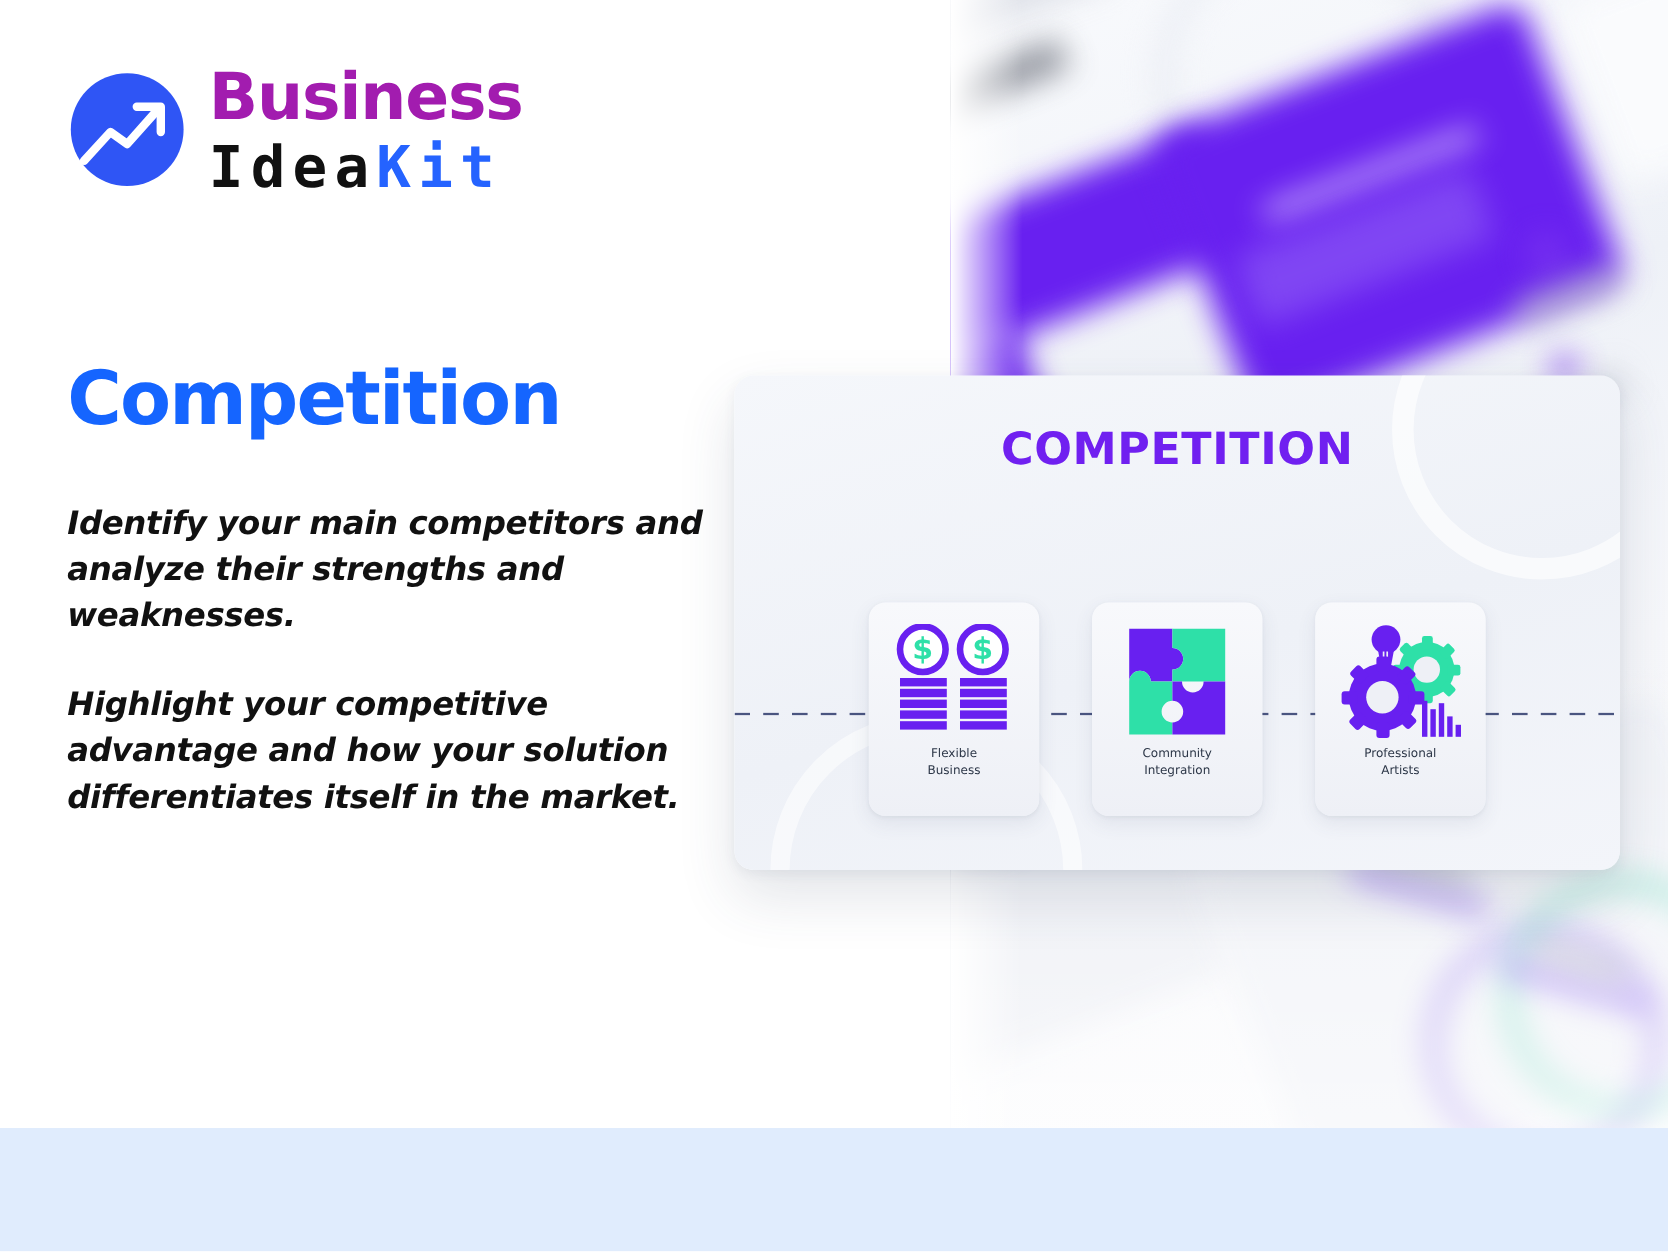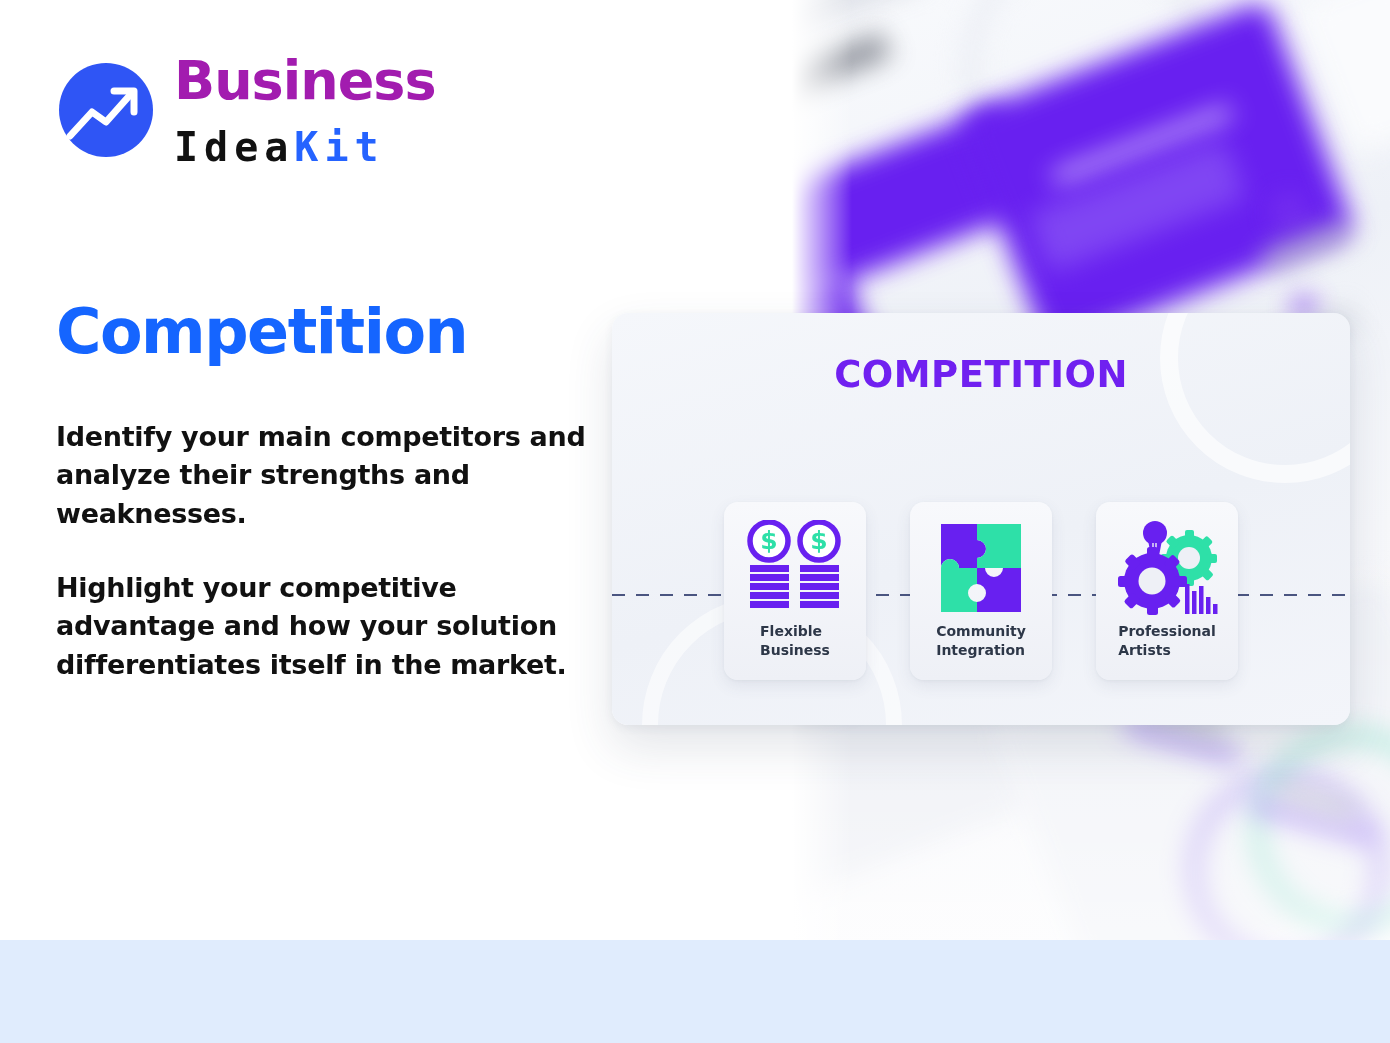--- a/index.html
+++ b/index.html
@@ -17,31 +17,31 @@
   .logo-block { position:absolute; left:56px; top:52px; display:flex; align-items:center; gap:18px; }
   .logo-mark { width:100px; height:104px; flex:0 0 auto; }
   .logo-text { display:flex; flex-direction:column; line-height:1; padding-top:2px; }
   .logo-business {
     font-family:"DejaVu Sans", sans-serif;
     font-weight:bold; font-size:54px; color:#a21caf; letter-spacing:-1px;
     position:relative;
   }
   .logo-line2 {
     font-family:"DejaVu Sans Mono", monospace;
-    font-weight:bold; font-size:40px; letter-spacing:6px; margin-top:19px;
+    font-weight:bold; font-size:48px; letter-spacing:6px; margin-top:8px;
   }
   .logo-idea { color:#111111; }
   .logo-kit { color:#2563ff; }
 
   .headline {
     position:absolute; left:56px; top:295px;
     font-family:"DejaVu Sans", sans-serif;
     font-size:62px; font-weight:bold; color:#1565ff; letter-spacing:-1.5px;
   }
-  .body-copy { position:absolute; left:56px; top:418px; width:530px; }
+  .body-copy { position:absolute; left:56px; top:418px; width:530px;font-style:italic; }
   .body-copy p {
     font-family:"DejaVu Sans", sans-serif;
     font-size:27px; font-weight:bold; color:#111111;
     line-height:1.42; letter-spacing:-0.3px;
   }
   .body-copy p + p { margin-top:36px; }
 
   
   .right-bg { position:absolute; left:792px; top:0; width:598px; height:940px; overflow:hidden; background:#f4f6fa; }
   .bgfill { position:absolute; inset:-60px; background:
@@ -104,22 +104,22 @@
   .tile {
     width:142px; height:178px; border-radius:14px;
     background:linear-gradient(180deg,#f8f9fc 0%, #eef0f6 100%);
     box-shadow:0 6px 16px rgba(70,80,110,.09), 0 1px 3px rgba(70,80,110,.06);
     display:flex; flex-direction:column; align-items:center; justify-content:flex-start;
     padding-top:14px;
   }
   .tile-icon { height:104px; display:flex; align-items:center; justify-content:center; }
   .tile-label {
     font-family:"DejaVu Sans", sans-serif;
-    font-size:14px; font-weight:bold; color:#2d3748;
-    line-height:1.38; margin-top:2px;
+    font-size:10px; font-weight:normal; color:#2d3748;
+    text-align:center; line-height:1.38; margin-top:2px;
   }
 
   
   .bottom-bar { position:absolute; left:0; top:940px; width:1390px; height:103px; background:#e0ecfd; z-index:30; }
 </style>
 </head>
 <body>
 
 <div class="slide">
 

